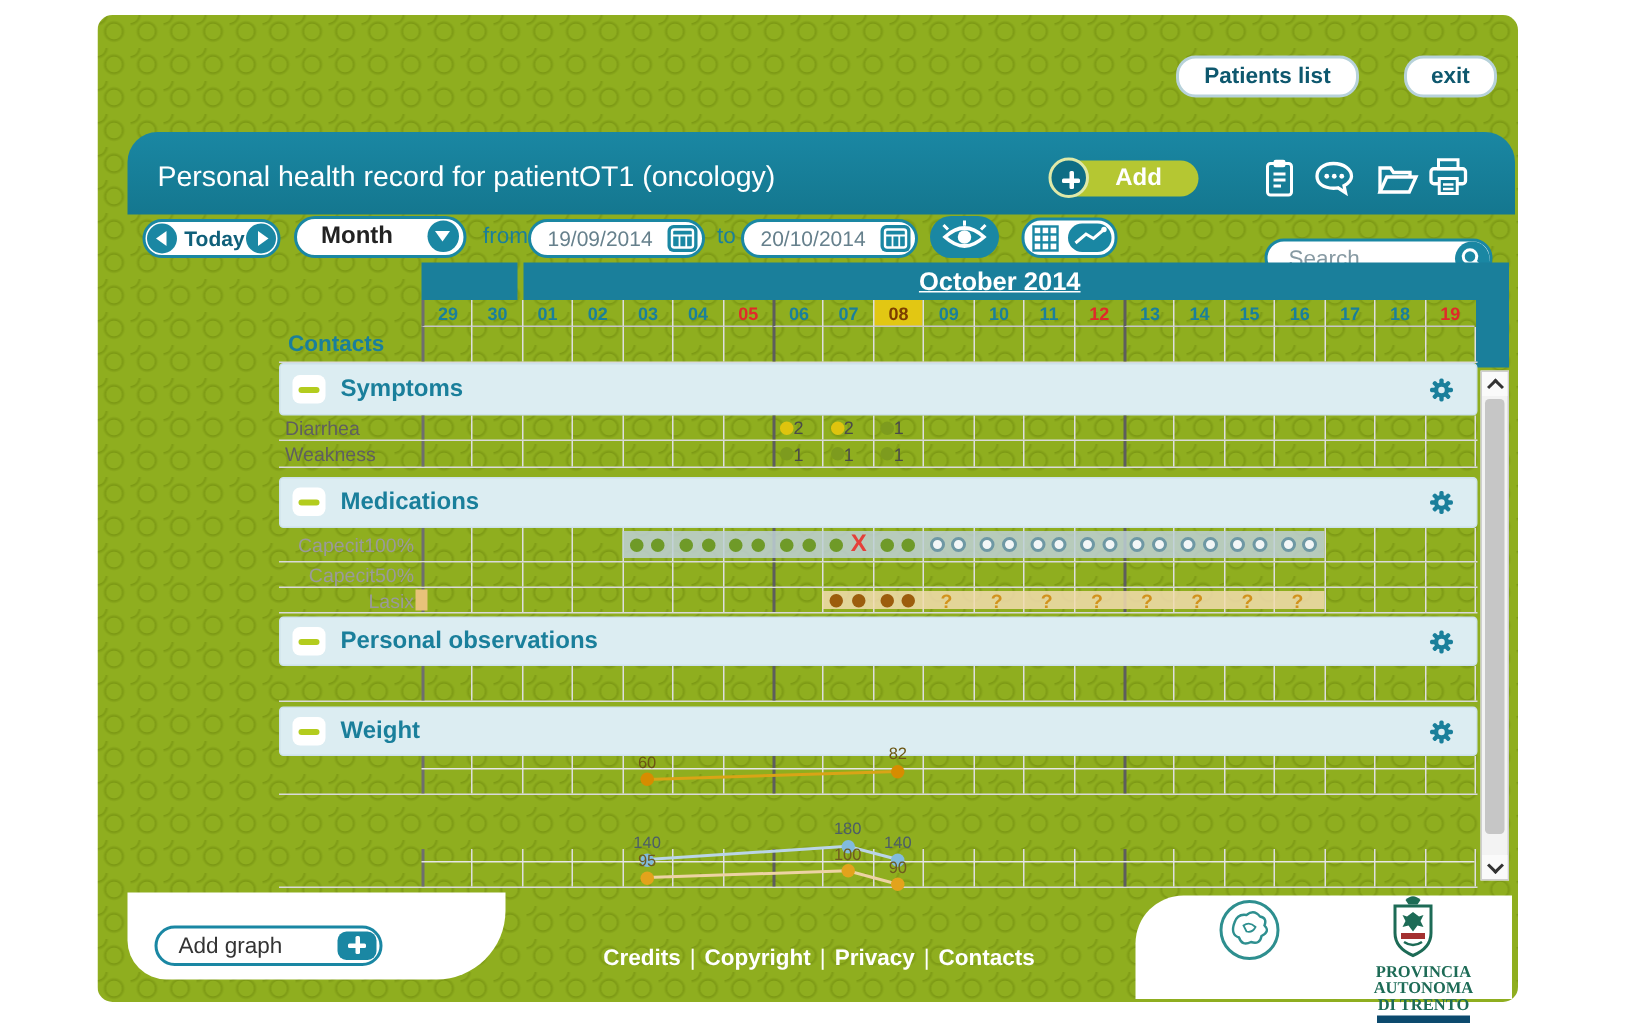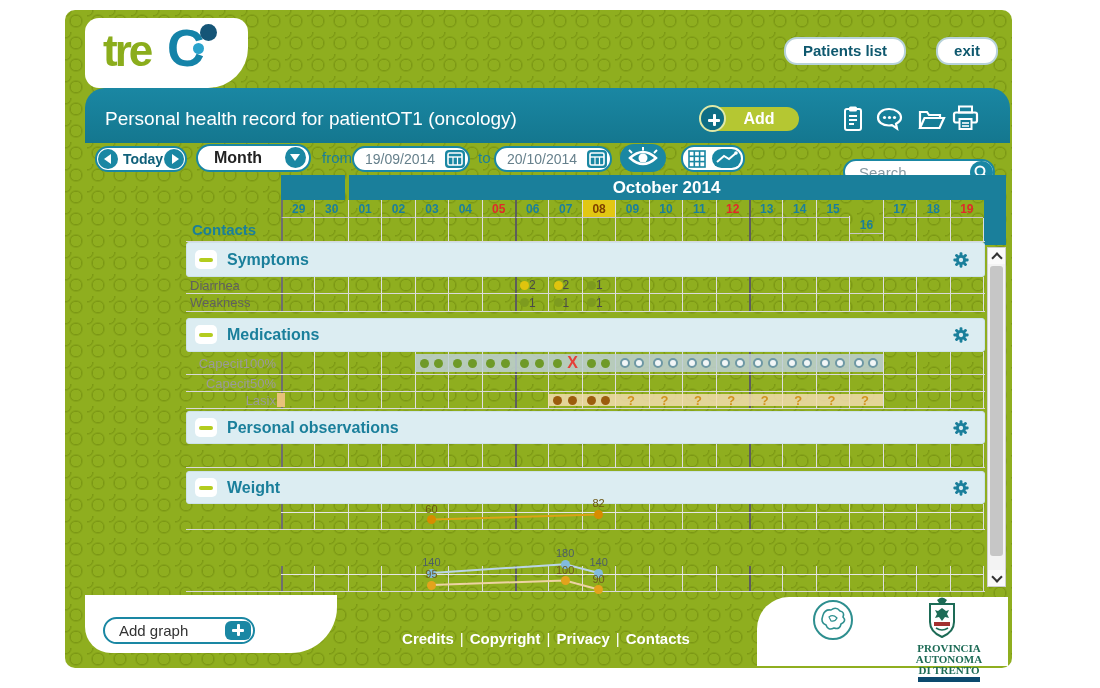--- a/index.html
+++ b/index.html
@@ -53,21 +53,21 @@
   #view-toggle{left:681px;top:145px;width:64px;height:27px;border-radius:13px;}
   #view-grid{position:absolute;left:5px;top:3px;width:18px;height:18px;cursor:pointer;}
   #view-chart{position:absolute;right:2px;top:2px;width:29px;height:19px;background:#1a87a3;border-radius:10px;cursor:pointer;}
   #search-box{left:843px;top:146px;width:152px;height:26px;margin-top:13px;}
   #search-input{position:absolute;left:12px;top:2px;width:100px;border:none;outline:none;font-size:15px;color:#55707c;font-family:"Liberation Sans",sans-serif;background:transparent;}
   #search-input::placeholder{color:#8699a2;opacity:1;}
   #search-circle{position:absolute;right:0px;top:0px;width:23px;height:23px;border-radius:50%;background:#1a87a3;cursor:pointer;}
   
   .month-band{position:absolute;top:175px;height:25px;background:#1a7f9b;}
   #band-sept{left:281px;width:64px;}
-  #band-oct{left:349px;width:635px;color:#fff;font-weight:bold;font-size:17px;text-align:center;line-height:25px;}
+  #band-oct{left:349px;width:635px;color:#fff;font-weight:bold;font-size:17px;text-align:center;line-height:25px;text-decoration:underline;}
   #band-corner{position:absolute;left:984px;top:175px;width:22px;height:70px;background:#1a7f9b;}
   
   .sec-header{position:absolute;left:186px;width:799px;background:#dcedf2;border:1px solid #cde2ea;border-radius:3px;box-sizing:border-box;}
   .minus-btn{position:absolute;left:8px;top:50%;margin-top:-10px;width:22px;height:19px;background:#fff;border-radius:5px;cursor:pointer;}
   .minus-bar{position:absolute;left:4px;top:8px;width:14px;height:4px;border-radius:2px;background:#b3cc1e;}
   .sec-title{position:absolute;left:40px;top:0;height:100%;display:flex;align-items:center;color:#1a7f9b;font-size:16px;font-weight:bold;}
   .gear{position:absolute;right:14px;top:50%;margin-top:-9px;width:18px;height:18px;cursor:pointer;}
   
   .grid-row{position:absolute;left:186px;width:799px;border-bottom:1px solid #d9d9d9;box-sizing:border-box;}
   .row-label-left{position:absolute;left:4px;top:0;height:100%;display:flex;align-items:center;color:#5f5f5f;font-size:13px;}
@@ -92,26 +92,20 @@
   #apss-text .l1{font-size:13px;} #apss-text .l2{font-size:13px;} #apss-text .l3{font-size:9px;}
   #pat-text{position:absolute;left:904px;top:643px;width:90px;text-align:center;color:#1d6b56;font-family:"Liberation Serif",serif;font-weight:bold;line-height:11px;font-size:11px;}
   #pat-text .l3{border-bottom:5px solid #0c4a6e;display:inline-block;padding-bottom:1px;}
 </style>
 </head>
 <body>
 
 <div id="page">
   <div id="green-panel"></div>
 
-  <div id="logo-blob">
-    <span class="logo-tre">tre</span>
-    <span class="logo-c">C</span>
-    <span class="logo-dot1"></span>
-    <span class="logo-dot2"></span>
-  </div>
 
   <div id="patients-btn" class="top-btn">Patients list</div>
   <div id="exit-btn" class="top-btn">exit</div>
 
   <div id="teal-header">
     <div id="phr-title">Personal health record for patientOT1 (oncology)</div>
     <div id="add-pill">
       <span class="plus-circle">
           <span class="plus" style="left:13px;top:13px;"></span>
         </span>
@@ -241,21 +235,21 @@
       <div style="position: absolute; left: 515.01px; top: 0px; width: 33.43px; height: 18px; line-height: 18px; text-align: center; font-size: 12px; font-weight: bold; color: rgb(26, 127, 155); background: transparent; border-left: 2px solid rgb(93, 93, 93); border-bottom: 1px solid rgb(198, 198, 198); box-sizing: border-box;">06</div>
       <div style="position: absolute; left: 548.44px; top: 0px; width: 33.43px; height: 18px; line-height: 18px; text-align: center; font-size: 12px; font-weight: bold; color: rgb(26, 127, 155); background: transparent; border-left: 1px solid rgb(222, 222, 222); border-bottom: 1px solid rgb(198, 198, 198); box-sizing: border-box;">07</div>
       <div style="position: absolute; left: 581.87px; top: 0px; width: 33.43px; height: 18px; line-height: 18px; text-align: center; font-size: 12px; font-weight: bold; color: rgb(124, 63, 0); background: rgb(226, 199, 19); border-left: 1px solid rgb(222, 222, 222); border-bottom: 1px solid rgb(198, 198, 198); box-sizing: border-box;">08</div>
       <div style="position: absolute; left: 615.3px; top: 0px; width: 33.43px; height: 18px; line-height: 18px; text-align: center; font-size: 12px; font-weight: bold; color: rgb(26, 127, 155); background: transparent; border-left: 1px solid rgb(222, 222, 222); border-bottom: 1px solid rgb(198, 198, 198); box-sizing: border-box;">09</div>
       <div style="position: absolute; left: 648.73px; top: 0px; width: 33.43px; height: 18px; line-height: 18px; text-align: center; font-size: 12px; font-weight: bold; color: rgb(26, 127, 155); background: transparent; border-left: 1px solid rgb(222, 222, 222); border-bottom: 1px solid rgb(198, 198, 198); box-sizing: border-box;">10</div>
       <div style="position: absolute; left: 682.16px; top: 0px; width: 33.43px; height: 18px; line-height: 18px; text-align: center; font-size: 12px; font-weight: bold; color: rgb(26, 127, 155); background: transparent; border-left: 1px solid rgb(222, 222, 222); border-bottom: 1px solid rgb(198, 198, 198); box-sizing: border-box;">11</div>
       <div style="position: absolute; left: 715.59px; top: 0px; width: 33.43px; height: 18px; line-height: 18px; text-align: center; font-size: 12px; font-weight: bold; color: rgb(224, 42, 42); background: transparent; border-left: 1px solid rgb(222, 222, 222); border-bottom: 1px solid rgb(198, 198, 198); box-sizing: border-box;">12</div>
       <div style="position: absolute; left: 749.02px; top: 0px; width: 33.43px; height: 18px; line-height: 18px; text-align: center; font-size: 12px; font-weight: bold; color: rgb(26, 127, 155); background: transparent; border-left: 2px solid rgb(93, 93, 93); border-bottom: 1px solid rgb(198, 198, 198); box-sizing: border-box;">13</div>
       <div style="position: absolute; left: 782.45px; top: 0px; width: 33.43px; height: 18px; line-height: 18px; text-align: center; font-size: 12px; font-weight: bold; color: rgb(26, 127, 155); background: transparent; border-left: 1px solid rgb(222, 222, 222); border-bottom: 1px solid rgb(198, 198, 198); box-sizing: border-box;">14</div>
       <div style="position: absolute; left: 815.88px; top: 0px; width: 33.43px; height: 18px; line-height: 18px; text-align: center; font-size: 12px; font-weight: bold; color: rgb(26, 127, 155); background: transparent; border-left: 1px solid rgb(222, 222, 222); border-bottom: 1px solid rgb(198, 198, 198); box-sizing: border-box;">15</div>
-      <div style="position: absolute; left: 849.31px; top: 16px; width: 33.43px; height: 18px; line-height: 18px; text-align: center; font-size: 12px; font-weight: bold; color: rgb(26, 127, 155); background: transparent; border-left: 1px solid rgb(222, 222, 222); border-bottom: 1px solid rgb(198, 198, 198); box-sizing: border-box;">16</div>
+      <div style="position: absolute; left: 849.31px; top: 0px; width: 33.43px; height: 18px; line-height: 18px; text-align: center; font-size: 12px; font-weight: bold; color: rgb(26, 127, 155); background: transparent; border-left: 1px solid rgb(222, 222, 222); border-bottom: 1px solid rgb(198, 198, 198); box-sizing: border-box;">16</div>
       <div style="position: absolute; left: 882.74px; top: 0px; width: 33.43px; height: 18px; line-height: 18px; text-align: center; font-size: 12px; font-weight: bold; color: rgb(26, 127, 155); background: transparent; border-left: 1px solid rgb(222, 222, 222); border-bottom: 1px solid rgb(198, 198, 198); box-sizing: border-box;">17</div>
       <div style="position: absolute; left: 916.17px; top: 0px; width: 33.43px; height: 18px; line-height: 18px; text-align: center; font-size: 12px; font-weight: bold; color: rgb(26, 127, 155); background: transparent; border-left: 1px solid rgb(222, 222, 222); border-bottom: 1px solid rgb(198, 198, 198); box-sizing: border-box;">18</div>
       <div style="position: absolute; left: 949.6px; top: 0px; width: 33.43px; height: 18px; line-height: 18px; text-align: center; font-size: 12px; font-weight: bold; color: rgb(224, 42, 42); background: transparent; border-left: 1px solid rgb(222, 222, 222); border-bottom: 1px solid rgb(198, 198, 198); box-sizing: border-box;">19</div>
     </div>
 
   <div id="contacts-row" class="grid-row" style="top:218px;height:24px;">
     <span id="contacts-label">Contacts</span>
   <div style="position: absolute; left: 95px; top: 0px; bottom: 0px; width: 33.43px; border-left: 2px solid rgb(110, 110, 110); box-sizing: border-box;"></div>
       <div style="position: absolute; left: 128.43px; top: 0px; bottom: 0px; width: 33.43px; border-left: 1px solid rgb(222, 222, 222); box-sizing: border-box;"></div>
       <div style="position: absolute; left: 161.86px; top: 0px; bottom: 0px; width: 33.43px; border-left: 1px solid rgb(222, 222, 222); box-sizing: border-box;"></div>

